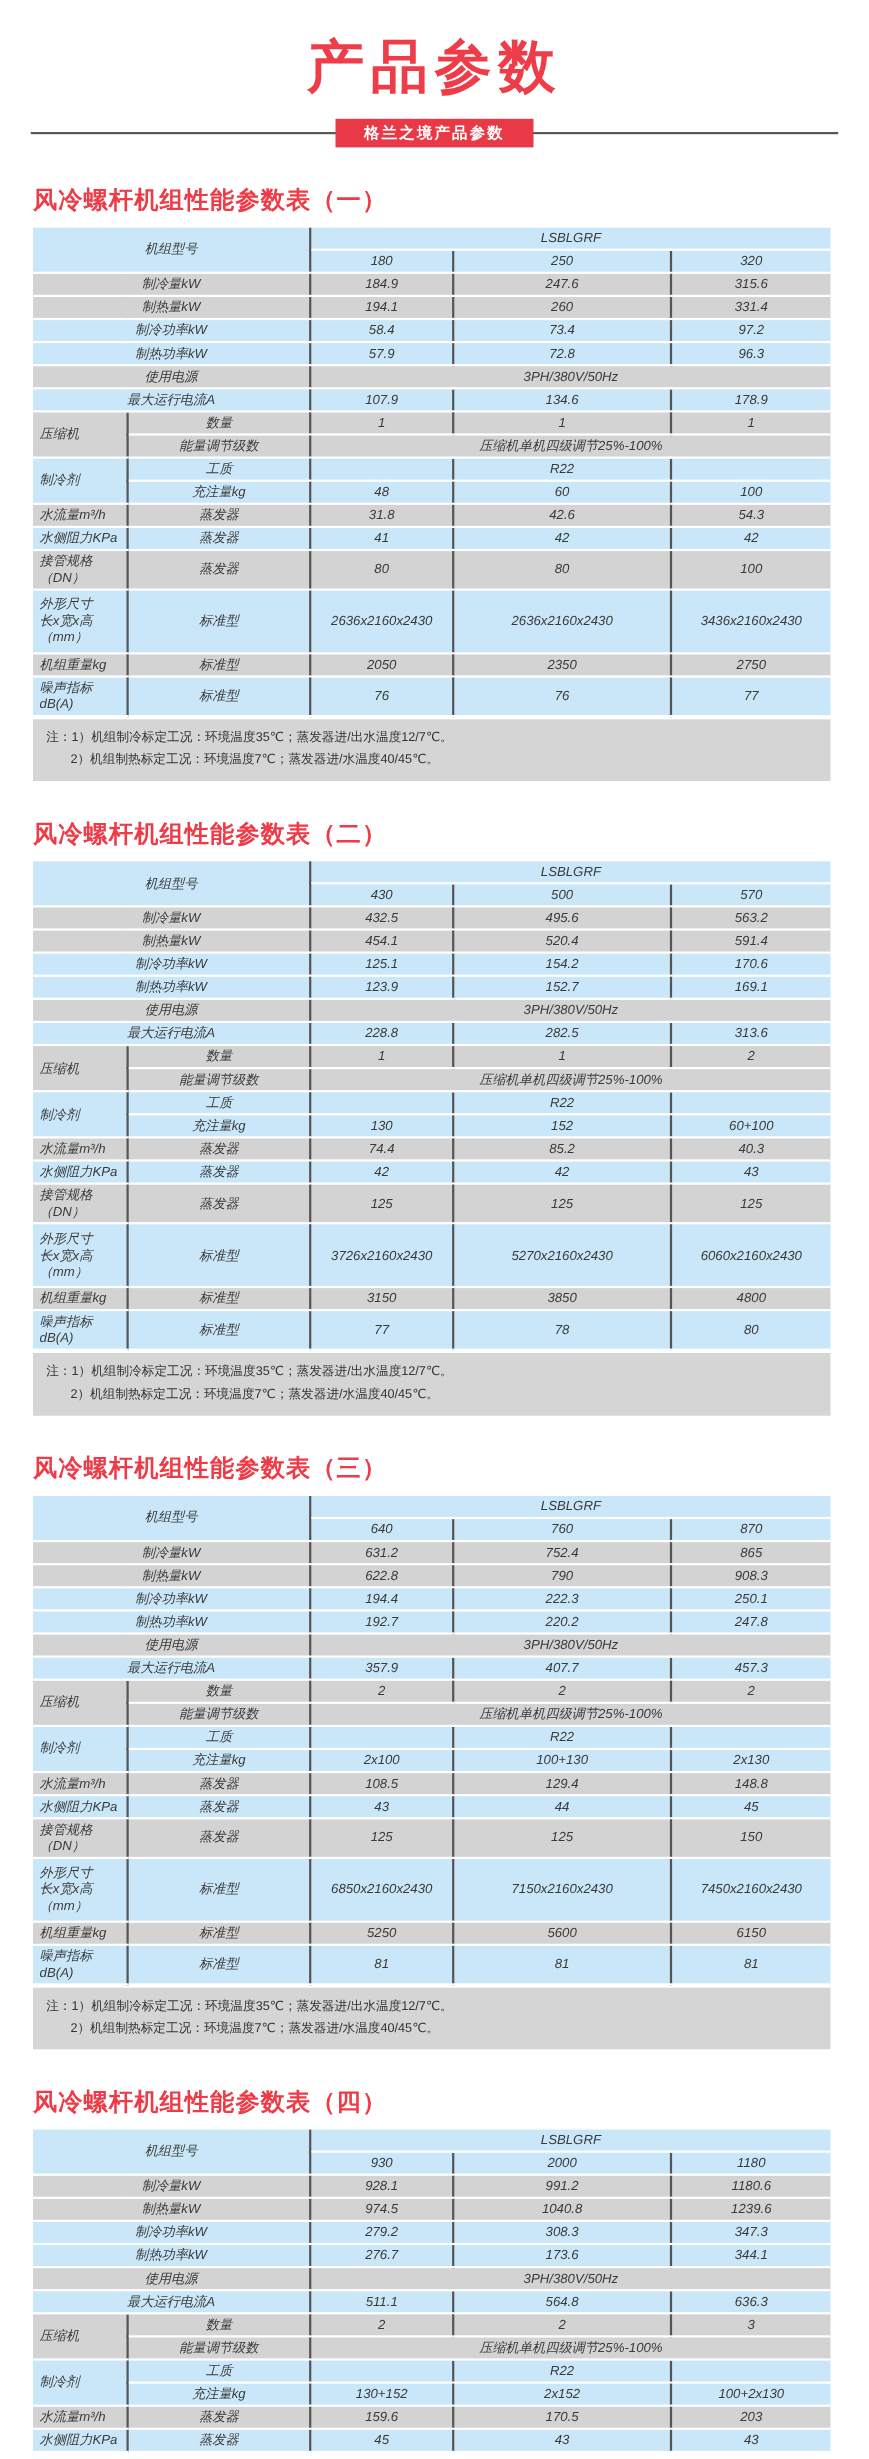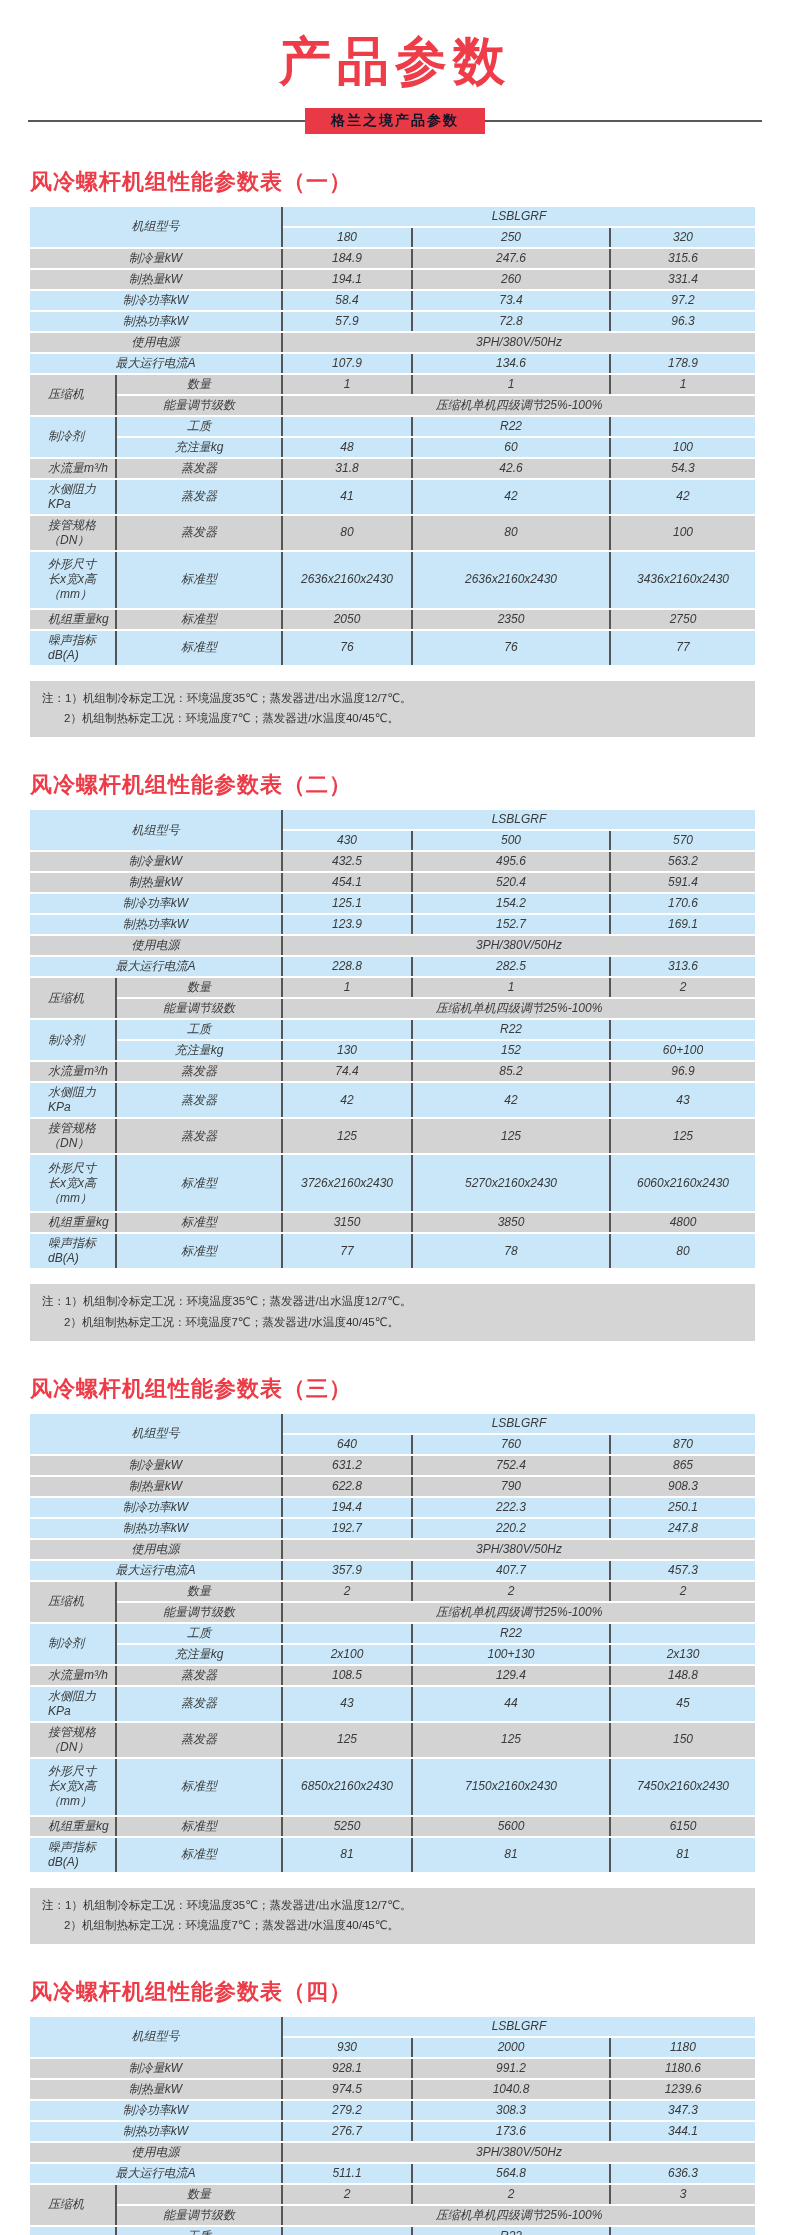--- a/index.html
+++ b/index.html
@@ -3,36 +3,36 @@
 <meta charset="utf-8">
 <style>
   html,body{margin:0;padding:0;background:#fff;}
   .page{width:790px;min-height:2235px;background:#fff;font-family:"Liberation Sans","DejaVu Sans",sans-serif;color:#3a3a3a;overflow:hidden;}
   
   .hd{margin-top:32px;}
   .hd h1{margin:13px;text-align:center;font-size:52px;line-height:1.15;font-weight:bold;letter-spacing:6px;color:#ee3d49;}
   .hd .sub{margin-top:10px;text-align:center;font-size:14px;letter-spacing:11px;color:#ef4a53;}
   .banner-row{position:relative;height:26px;margin:16px 28px 0 28px;}
   .banner-row .rule{position:absolute;left:0;right:0;top:12px;height:2px;background:#585858;}
-  .banner{position:absolute;left:50%;transform:translateX(-50%);top:0;background:#e93946;color:#0f172a;
+  .banner{position:absolute;left:50%;transform:translateX(-50%);top:0;background:#e93946;color:#ffffff;
           font-size:14px;font-weight:bold;letter-spacing:2px;padding:4px 26px;white-space:nowrap;}
   
   .section{margin:0 30px;}
   .section h2{margin:33px 0 10px 0;font-size:22px;font-weight:bold;letter-spacing:1px;color:#ed3b47;}
   table.spec{border-collapse:collapse;table-layout:fixed;width:725px;font-style:italic;}
   td{font-size:12px;line-height:1.25;text-align:center;vertical-align:middle;
      padding:2px 3px;height:13px;border-bottom:2px solid #fff;color:#3a3a3a;}
   tr.blue>td{background:#c9e7f8;}
   tr.gray>td{background:#d3d3d3;}
-  td.left{text-align:left;padding-left:18px;white-space:pre-line;}
+  td.left{text-align:left;padding-left:6px;white-space:pre-line;}
   td.dv{border-right:2px solid #555;}        
   td.maindiv{border-right:2px solid #555;}   
   td.subdiv{border-right:2px solid #555;}    
   tr.row-tall>td{height:52px;}
-  .notes{width:703px;background:#d5d5d5;margin-top:14px;padding:7px 10px 8px 12px;
+  .notes{width:703px;background:#d5d5d5;margin-top:2px;padding:7px 10px 8px 12px;
          font-size:11.5px;line-height:1.8;color:#333;}
   .notes .n2{padding-left:22px;}
 </style>
 </head>
 <body>
 
 <div class="page">
   <div class="hd">
     <h1>产品参数</h1>
     <div class="banner-row">
@@ -247,21 +247,21 @@
               <td class="maindiv">充注量kg</td>
               <td class="dv">130</td>
               <td class="dv">152</td>
               <td>60+100</td>
             </tr>
             <tr class="gray">
               <td class="left subdiv">水流量m³/h</td>
               <td class="maindiv">蒸发器</td>
               <td class="dv">74.4</td>
               <td class="dv">85.2</td>
-              <td>96.9</td>
+              <td>40.3</td>
             </tr>
             <tr class="blue">
               <td class="left subdiv">水侧阻力KPa</td>
               <td class="maindiv">蒸发器</td>
               <td class="dv">42</td>
               <td class="dv">42</td>
               <td>43</td>
             </tr>
             <tr class="gray">
               <td class="left subdiv">接管规格

